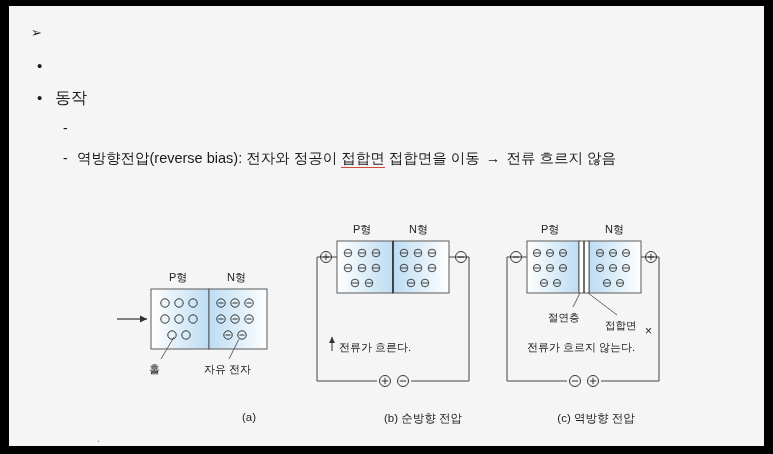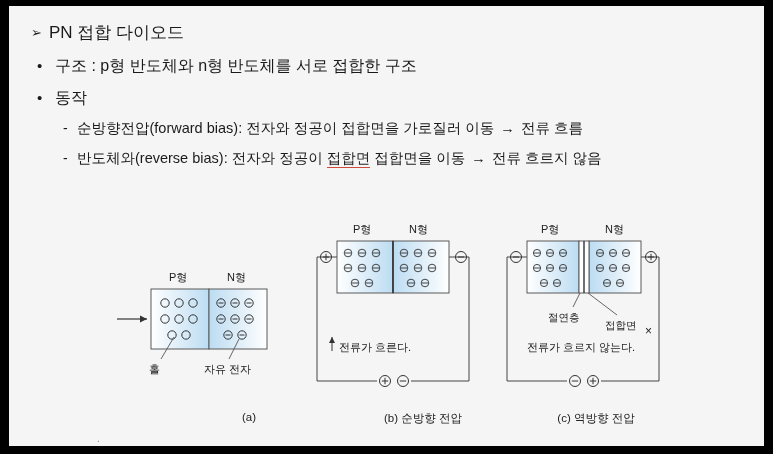--- a/index.html
+++ b/index.html
@@ -107,46 +107,39 @@
 </style>
 </head>
 <body>
 
 <div class="slide">
 
   <div class="bullets">
 
     <div class="line l1">
       <span class="mk">➢</span>
-      <span class="txt">PN 접합 다이오드</span>
     </div>
 
     <div class="line l2">
       <span class="mk">•</span>
-      <span class="txt">구조 : p형 반도체와 n형 반도체를 서로 접합한 구조</span>
     </div>
 
     <div class="line l2">
       <span class="mk">•</span>
       <span class="txt">동작</span>
     </div>
 
     <div class="line l3">
       <span class="mk">-</span>
-      <span class="txt">
-        <span>순방향전압(forward bias): 전자와 정공이 접합면을 가로질러 이동</span>
-        <span class="arrow">→</span>
-        <span>전류 흐름</span>
-      </span>
     </div>
 
     <div class="line l3">
       <span class="mk">-</span>
       <span class="txt">
-        <span>반도체와(reverse bias): 전자와 정공이 </span><span class="uline">접합면</span><span> 접합면을 이동</span>
+        <span>역방향전압(reverse bias): 전자와 정공이 </span><span class="uline">접합면</span><span> 접합면을 이동</span>
         <span class="arrow">→</span>
         <span>전류 흐르지 않음</span>
       </span>
     </div>
 
   </div>
 
   <div class="figure">
     <svg class="fig-svg" width="600" height="200" viewBox="0 0 600 200">
       <defs>

